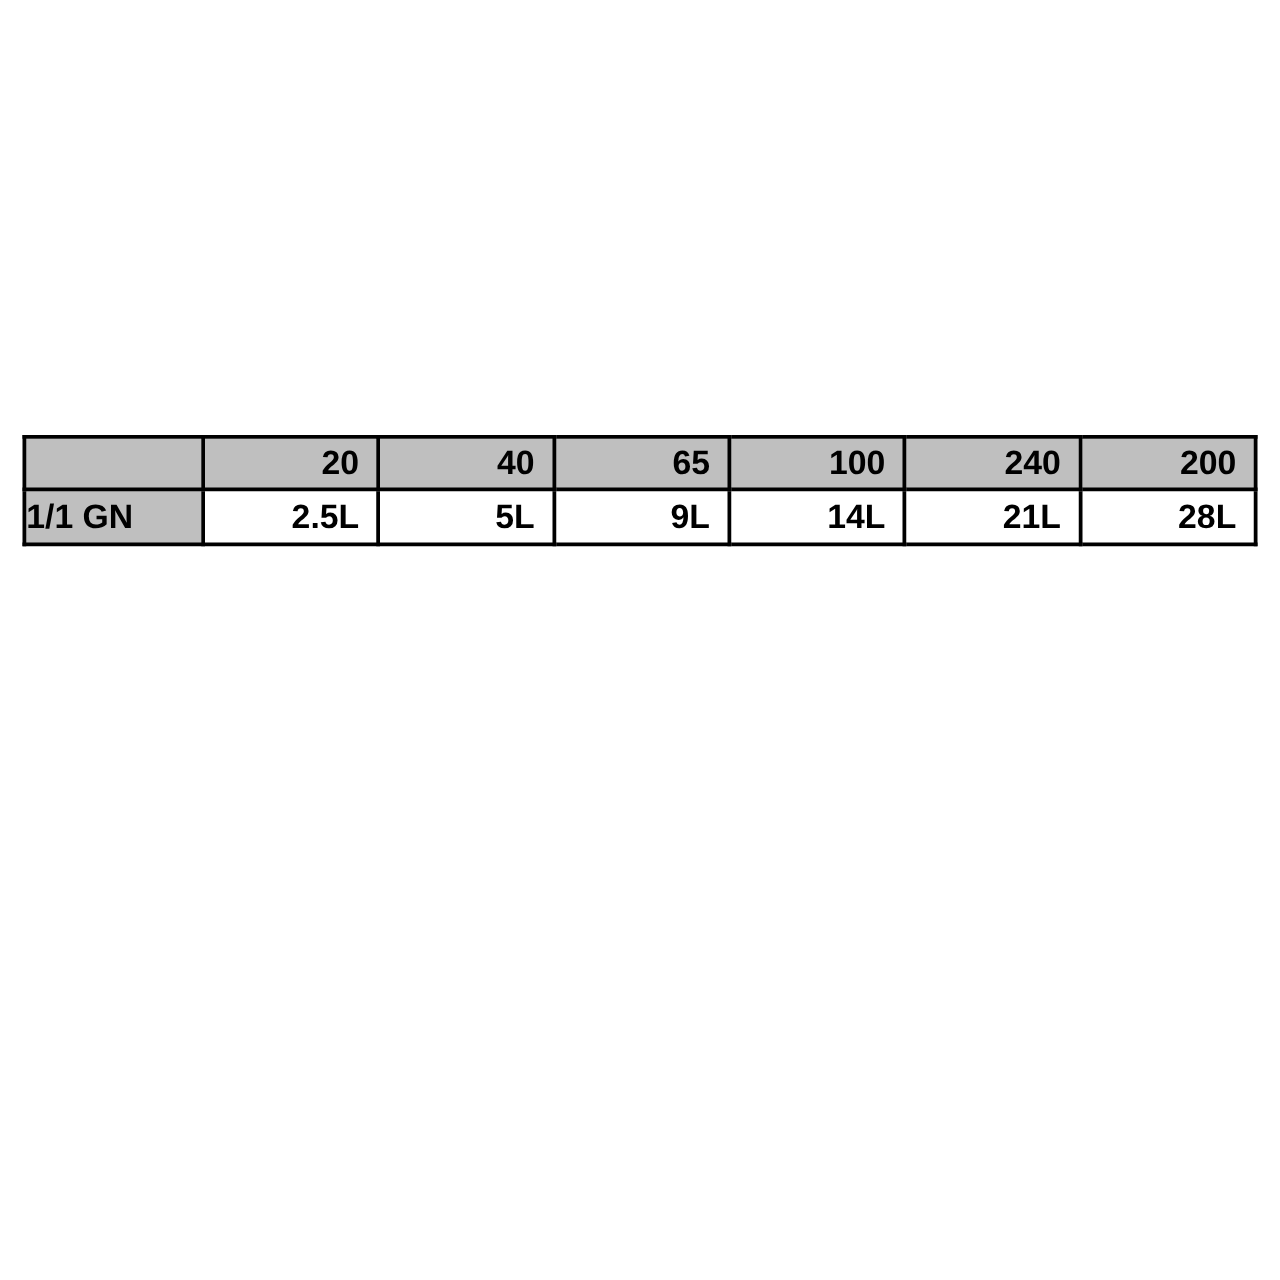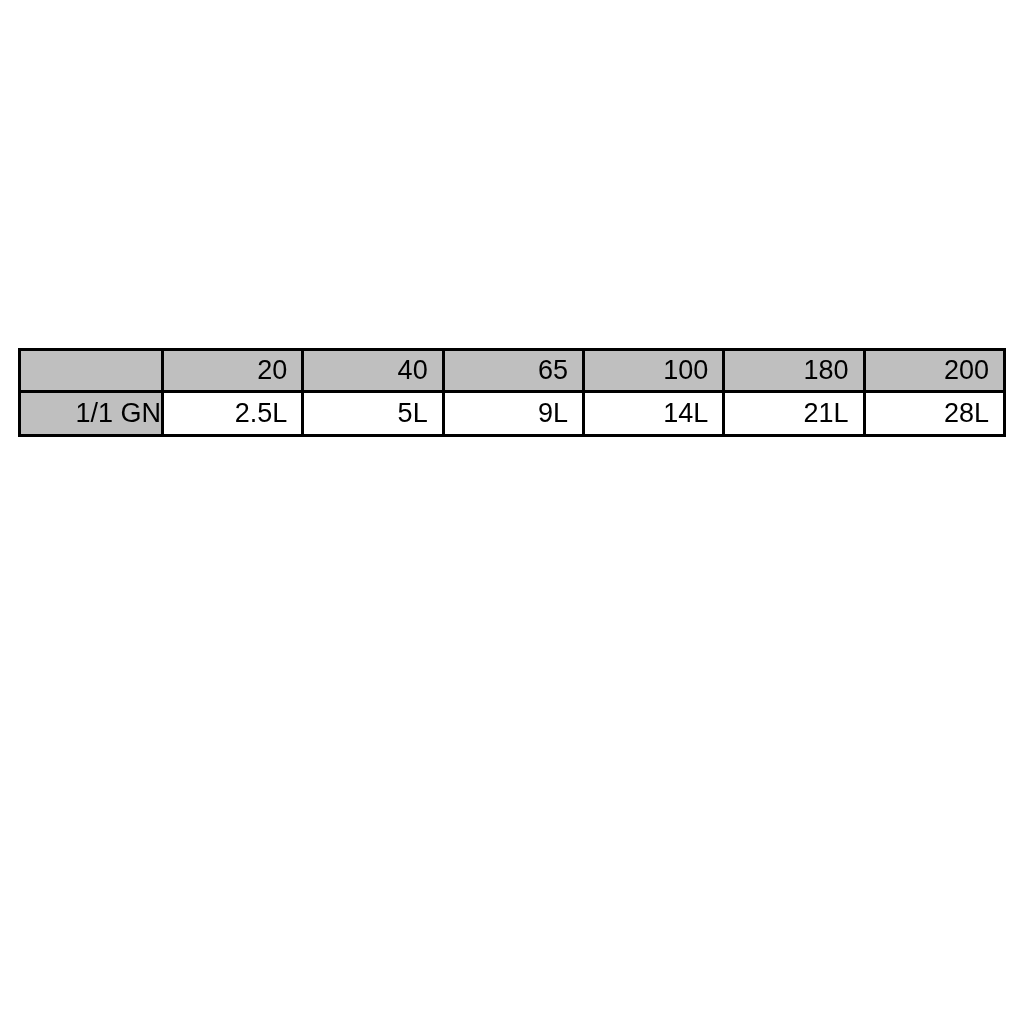--- a/index.html
+++ b/index.html
@@ -24,35 +24,35 @@
     color: var(--text, #000000);
     font-size: 27px;
   }
   col.label-col { width: 143px; }
   .capacity-table th,
   .capacity-table td {
     border: 3px solid var(--border, #000000);
     text-align: right;
     padding: 0 14px 0 0;
     vertical-align: middle;
-    font-weight: normal;
+    font-weight: bold;
     overflow: hidden;
     white-space: nowrap;
   }
   .capacity-table thead th {
     background: var(--header-bg, #bfbfbf);
     height: 39px;
   }
   .capacity-table tbody td {
     background: var(--cell-bg, #ffffff);
     height: 41px;
   }
   .capacity-table tbody td.rowlabel {
     background: var(--row-label-bg, #bfbfbf);
-    text-align: right;
+    text-align: left;
     padding: 0;
   }
 </style>
 </head>
 <body style="background: rgb(255, 255, 255);">
 
 <div>
   <table class="capacity-table">
     <colgroup>
       <col class="label-col">
@@ -63,21 +63,21 @@
         <col>
         <col>
     </colgroup>
     <thead>
       <tr>
         <th></th>
         <th>20</th>
         <th>40</th>
         <th>65</th>
         <th>100</th>
-        <th>180</th>
+        <th>240</th>
         <th>200</th>
       </tr>
     </thead>
     <tbody>
       <tr>
         <td class="rowlabel">1/1 GN</td>
         <td>2.5L</td>
         <td>5L</td>
         <td>9L</td>
         <td>14L</td>

